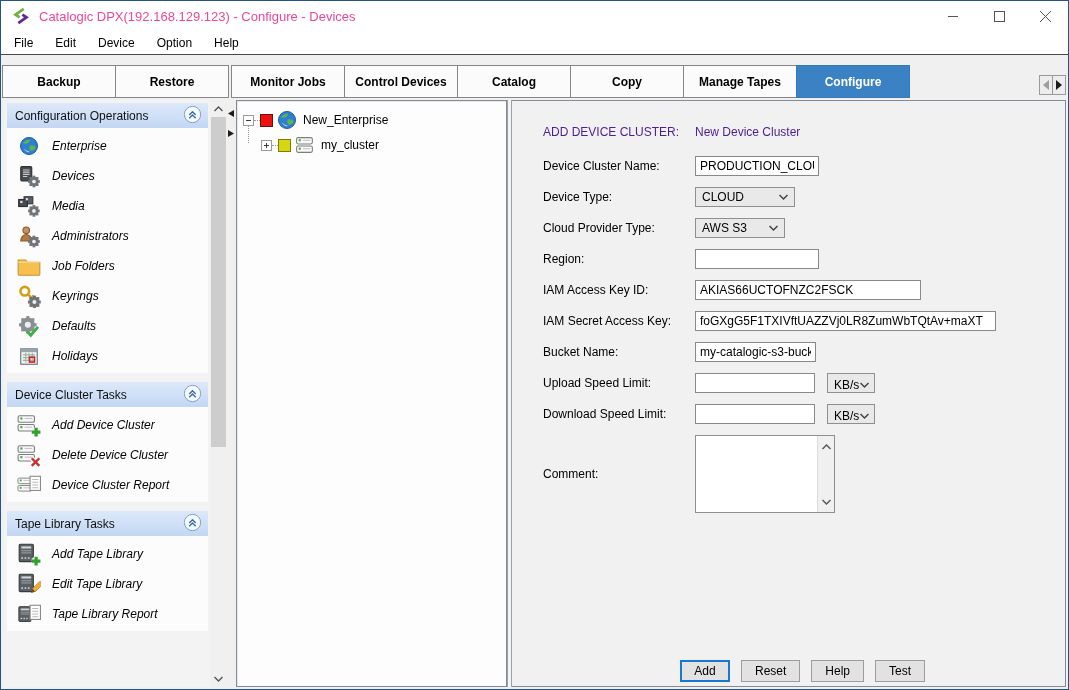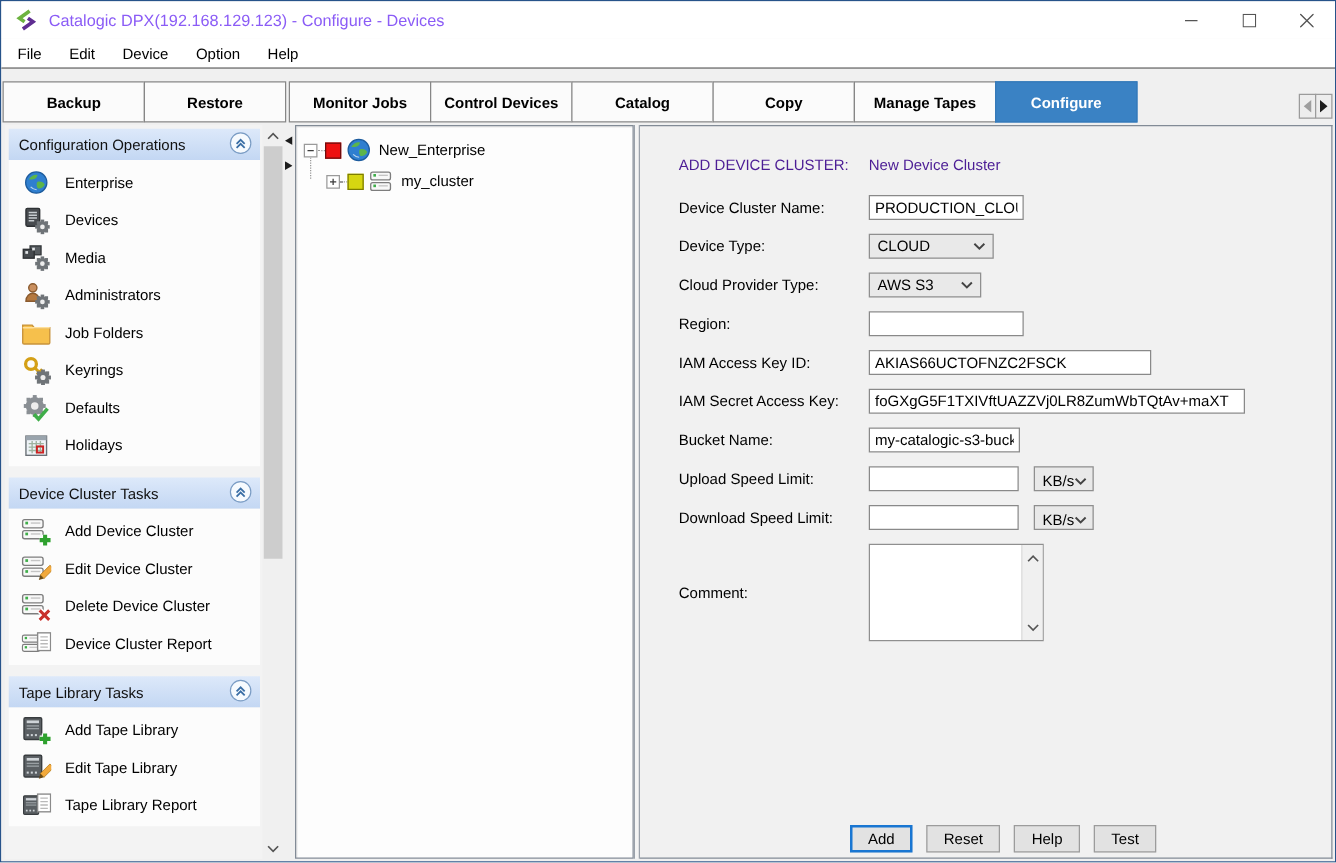--- a/index.html
+++ b/index.html
@@ -12,21 +12,21 @@
   .window {
     width:1069px; height:690px;
     border:1px solid #27538a;
     background:#f0f0f0;
     display:flex; flex-direction:column;
     overflow:hidden;
   }
   
   .titlebar { height:30px; background:#ffffff; display:flex; align-items:center; flex-shrink:0; }
   .titlebar .logo { margin:0 9px 0 11px; width:18px; height:18px; }
-  .titlebar .title { font-size:13px; color:#8b5cf6; }
+  .titlebar .title { font-size:13px; color:#ec4899; }
   .titlebar .spacer { flex:1; }
   .winbtn { width:46px; height:30px; display:flex; align-items:center; justify-content:center; }
   
   .menubar { height:24px; background:#ffffff; border-bottom:1px solid #4a4a4a; display:flex; align-items:center; padding-left:2px; flex-shrink:0; }
   .menuitem { font-size:12px; color:#000; padding:0 11px; line-height:22px;text-align:center; }
   
   .tabstrip { height:43px; background:#f0f0f0; position:relative; padding-top:10px; flex-shrink:0; }
   .tabs { display:flex; margin-left:1px; height:33px; }
   .tab {
     width:114px; height:33px; background:#fbfbfb;
@@ -42,21 +42,21 @@
   
   .content { flex:1; display:flex; padding:2px 2px 2px 3px; min-height:0; background:#f0f0f0; }
   
   .sidebar { width:206px; background:#f3f3f3; padding:3px 2px 2px 3px; overflow:hidden; }
   .section { margin-bottom:9px; }
   .section-header {
     height:25px; background:linear-gradient(#dde9fa,#c3d7f3);
     display:flex; align-items:center; justify-content:space-between;
     padding:0 6px 0 8px; font-size:12px; color:#111;
   }
-  .section-items { background:#fcfcfc; padding:3px 0 2px 0; }
+  .section-items { background:#fcfcfc; padding:3px 0 2px 0;font-style:italic; }
   .sb-item { display:flex; align-items:center; height:30px; padding-left:8px; gap:10px; font-size:12px; color:#000; }
   .sb-item .ic { width:27px; height:26px; display:flex; align-items:center; justify-content:center; flex-shrink:0; }
   
   .sb-scrollbar { width:17px; background:#f0f0f0; position:relative; flex-shrink:0; }
   .sb-arrow { position:absolute; left:0; width:17px; height:16px; display:flex; align-items:center; justify-content:center; }
   .sb-arrow.up { top:0; } .sb-arrow.down { bottom:0; }
   .sb-thumb { position:absolute; left:1px; top:17px; width:15px; height:330px; background:#cdcdcd; }
   
   .splitter1 { width:9px; position:relative; background:#f0f0f0; flex-shrink:0; }
   .split-arrows { position:absolute; top:3px; left:1px; display:flex; flex-direction:column; gap:2px; }
@@ -341,43 +341,20 @@
                     <rect x="1" y="10.5" width="15" height="6" rx="1.5"></rect>
                   </g>
                   <g fill="#3fae49">
                     <rect x="3" y="4" width="2" height="2"></rect>
                     <rect x="3" y="12" width="2" height="2"></rect>
                   </g>
                   <g fill="#c4c4c4">
                     <rect x="7" y="4.5" width="7" height="1"></rect>
                     <rect x="7" y="12.5" width="7" height="1"></rect>
                   </g>
-                  <g transform="rotate(45 17 15)">
-                    <rect x="15.2" y="7.5" width="3.8" height="10" fill="#f2a93b" stroke="#b97f1e" stroke-width="0.6"></rect>
-                    <path d="M15.2 17.5l1.9 3.4 1.9-3.4z" fill="#6b4a12"></path>
-                  </g>
-                </svg>
-              </span>
-              <span>Edit Device Cluster</span>
-            </div>
-          <div class="sb-item">
-              <span class="ic">
-                <svg width="24" height="24" viewBox="0 0 22 22">
-                  <g stroke="#7d7d7d" fill="#f8f8f8">
-                    <rect x="1" y="2.5" width="15" height="6" rx="1.5"></rect>
-                    <rect x="1" y="10.5" width="15" height="6" rx="1.5"></rect>
-                  </g>
-                  <g fill="#3fae49">
-                    <rect x="3" y="4" width="2" height="2"></rect>
-                    <rect x="3" y="12" width="2" height="2"></rect>
-                  </g>
-                  <g fill="#c4c4c4">
-                    <rect x="7" y="4.5" width="7" height="1"></rect>
-                    <rect x="7" y="12.5" width="7" height="1"></rect>
-                  </g>
                   <path d="M13.5 14l7 7M20.5 14l-7 7" stroke="#fff" stroke-width="4.5"></path>
                   <path d="M13.5 14l7 7M20.5 14l-7 7" stroke="#c9302c" stroke-width="2.2"></path>
                 </svg>
               </span>
               <span>Delete Device Cluster</span>
             </div>
           <div class="sb-item">
               <span class="ic">
                 <svg width="24" height="24" viewBox="0 0 22 22">
                   <g transform="scale(0.85) translate(0,3)">

